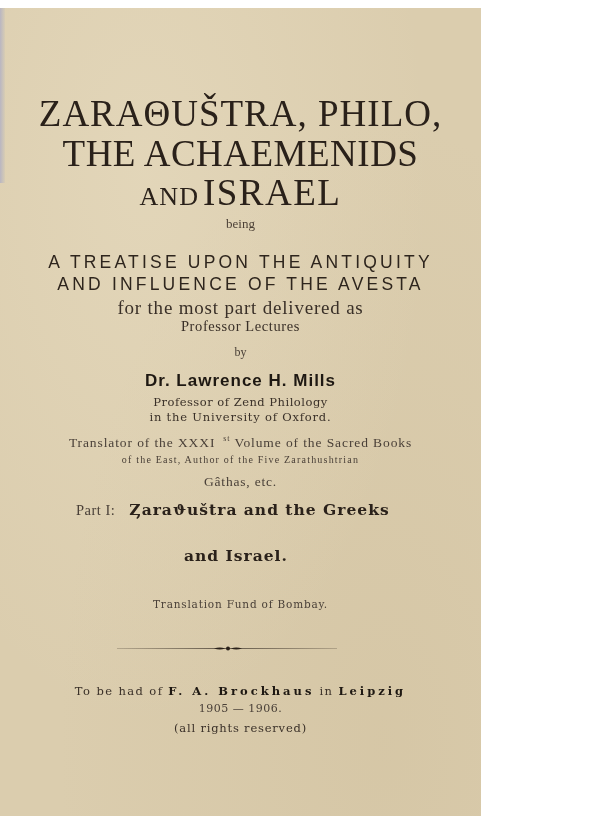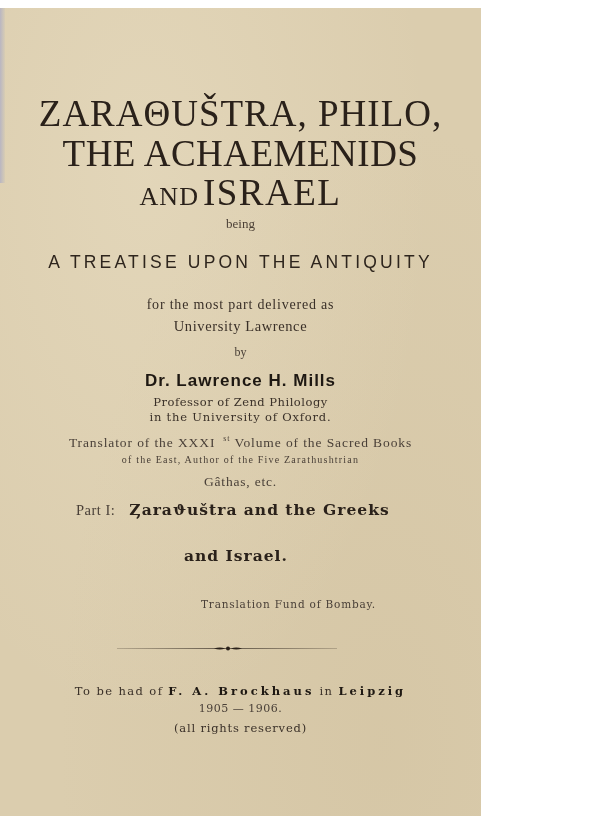--- a/index.html
+++ b/index.html
@@ -29,40 +29,40 @@
 
     .title1 { top: 84px; font-size: 37px; letter-spacing: 1px; }
     .title2 { top: 124px; font-size: 37px; letter-spacing: 0.5px; }
     .title3 { top: 163px; }
     .title3 .small-caps { font-size: 26px; letter-spacing: 1px; }
     .title3 .big { font-size: 37px; letter-spacing: 1.5px; }
 
     .being { top: 208px; font-size: 13px; color: #4a3f35; }
     .treatise1 { top: 244px; font-size: 17.5px; letter-spacing: 3.2px; color: #2e251d; }
     .treatise2 { top: 266px; font-size: 17.5px; letter-spacing: 3.2px; color: #2e251d; }
-    .forpart { top: 289px; font-size: 14px; letter-spacing: 0.8px; color: #3a3028; }
+    .forpart { top: 289px; font-size: 19px; letter-spacing: 0.8px; color: #3a3028; }
     .lectures { top: 310px; font-size: 14.5px; letter-spacing: 0.6px; color: #3a3028; }
     .by { top: 337px; font-size: 12px; color: #4a4038; }
     .author { top: 363px; font-size: 17px; font-weight: bold; letter-spacing: 1px; color: #1e1812; }
     .prof1 { top: 387px; font-size: 11.5px; letter-spacing: 0.5px; color: #3a3028; }
     .prof2 { top: 402px; font-size: 11.5px; letter-spacing: 0.8px; color: #3a3028; }
 
     .trans1 { top: 426px; font-size: 13.5px; letter-spacing: 0.9px; color: #4a4038; }
     .trans1 sup { font-size: 8px; vertical-align: 6px; padding-left: 8px; }
     .trans2 { top: 446px; font-size: 10px; letter-spacing: 1.2px; color: #4a4038; }
     .trans3 { top: 466px; font-size: 13.5px; letter-spacing: 0.8px; color: #4a4038; }
 
     .part1 { top: 492px; left: 76px; width: auto; text-align: left; }
     .part2 { top: 518px; left: 73px; width: auto; text-align: left; }
     .part3 { top: 538px; left: 184px; width: auto; text-align: left; }
     .part-label { font-size: 14.5px; color: #4a4038; letter-spacing: 0.5px; margin-right: 10px; }
     .part-title { font-size: 15.5px; font-weight: bold; letter-spacing: 1px; color: #2a211a; }
 
     .composed1 { top: 573px; font-size: 10.5px; letter-spacing: 0.8px; color: #4a4038; }
-    .composed2 { top: 590px; font-size: 10.5px; letter-spacing: 0.8px; color: #4a4038; padding-left: 48px; }
+    .composed2 { top: 590px; font-size: 10.5px; letter-spacing: 0.8px; color: #4a4038; }
 
     .rule {
       position: absolute; left: 117px; top: 640px; width: 220px; height: 1px;
       background: linear-gradient(to right, rgba(60,50,40,0.25), rgba(60,50,40,0.7) 45%, rgba(60,50,40,0.7) 55%, rgba(60,50,40,0.25));
     }
     .ornament {
       position: absolute; left: 214px; top: 637px; width: 28px; height: 7px;
     }
 
     .tobehad { top: 676px; font-size: 11.5px; letter-spacing: 1.4px; color: #3a3028; }
@@ -78,22 +78,23 @@
 
   <div class="line serif title1">ZARAΘUŠTRA, PHILO,</div>
   <div class="line serif title2">THE ACHAEMENIDS</div>
   <div class="line serif title3">
     <span class="small-caps">AND</span>
     <span class="big">ISRAEL</span>
   </div>
 
   <div class="line serif being">being</div>
   <div class="line sans treatise1">A TREATISE UPON THE ANTIQUITY</div>
+  <div class="line sans treatise2">AND INFLUENCE OF THE AVESTA</div>
   <div class="line serif forpart">for the most part delivered as</div>
-  <div class="line serif lectures">University Lawrence</div>
+  <div class="line serif lectures">Professor Lectures</div>
 
   <div class="line serif by">by</div>
   <div class="line sans author">Dr. Lawrence H. Mills</div>
   <div class="line dserif prof2">in the University of Oxford.</div>
   <div class="line dserif prof1">Professor of Zend Philology</div>
 
   <div class="line serif trans1">
     <span>Translator of the XXXI</span><sup>st</sup><span> Volume of the Sacred Books</span>
   </div>
   <div class="line serif trans2">of the East, Author of the Five Zarathushtrian</div>

